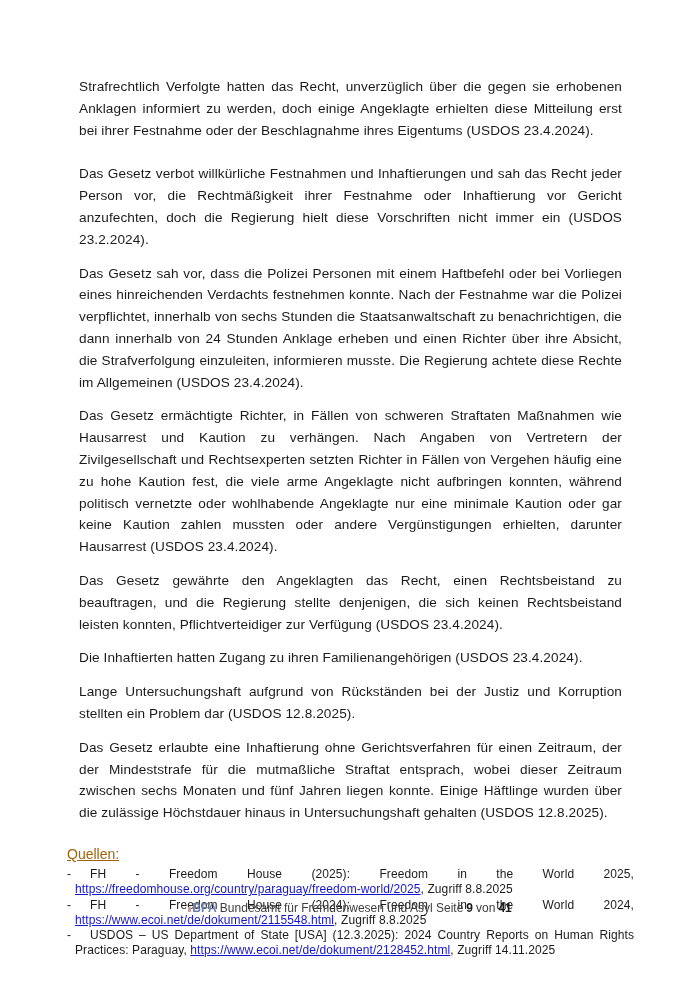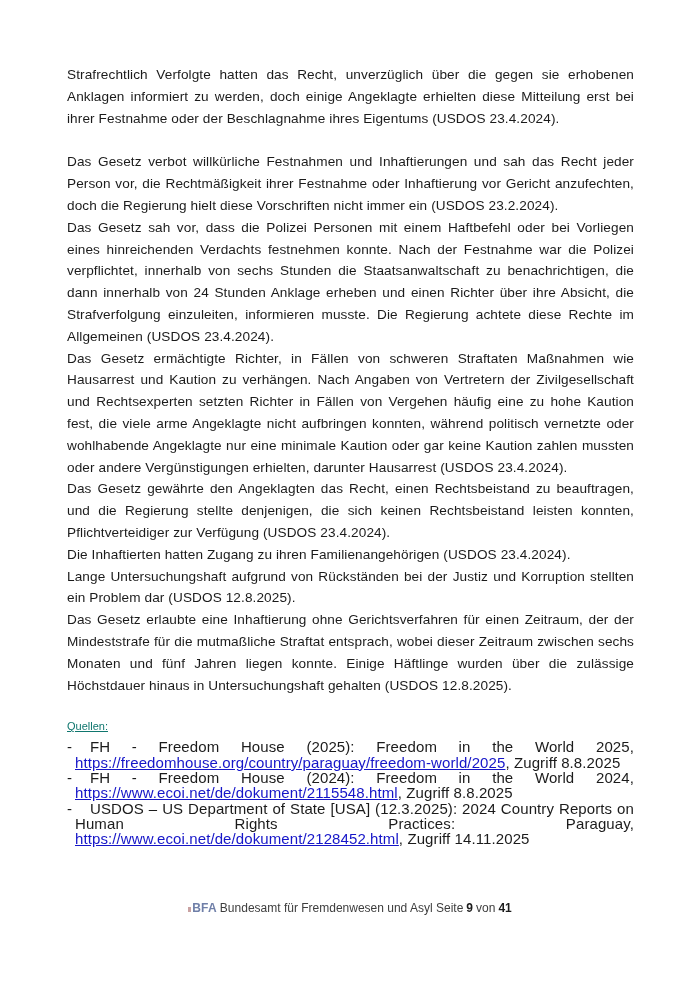--- a/index.html
+++ b/index.html
@@ -9,38 +9,38 @@
     width: 700px;
     height: 990px;
     margin: 0 auto;
     background: #ffffff;
     font-family: "Liberation Sans", sans-serif;
     color: #1b1b1b;
     padding: 64px 66px 0 67px;
     overflow: hidden;
   }
   .content p {
-    margin: 0;
+    margin: 12px;
     font-size: 13.6px;
     line-height: 21.8px;
     text-align: justify;
     letter-spacing: 0.1px;
   }
   .content p.gap-before { margin-top: 22px; }
   .sources-heading {
     margin: 23px 0 5px 0;
-    font-size: 11px;
+    font-size: 14px;
     line-height: 15px;
     font-weight: normal;
     text-decoration: underline;
-    color: #0f766e;
+    color: #a16207;
   }
   .src-list { }
   .src-item {
-    font-size: 15px;
+    font-size: 12px;
     line-height: 15.3px;
     text-align: justify;
     padding-left: 8px;
     letter-spacing: 0.1px;
   }
   .src-item .marker {
     display: inline-block;
     width: 23px;
     margin-left: -8px;
   }

